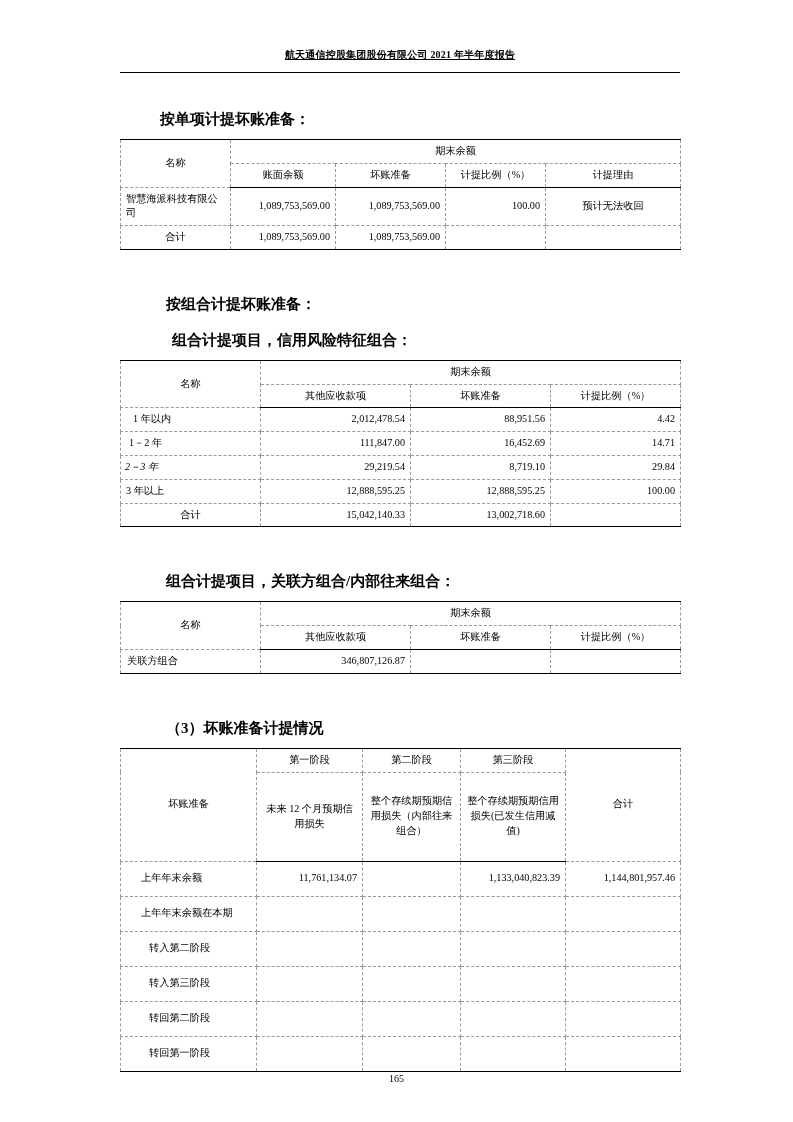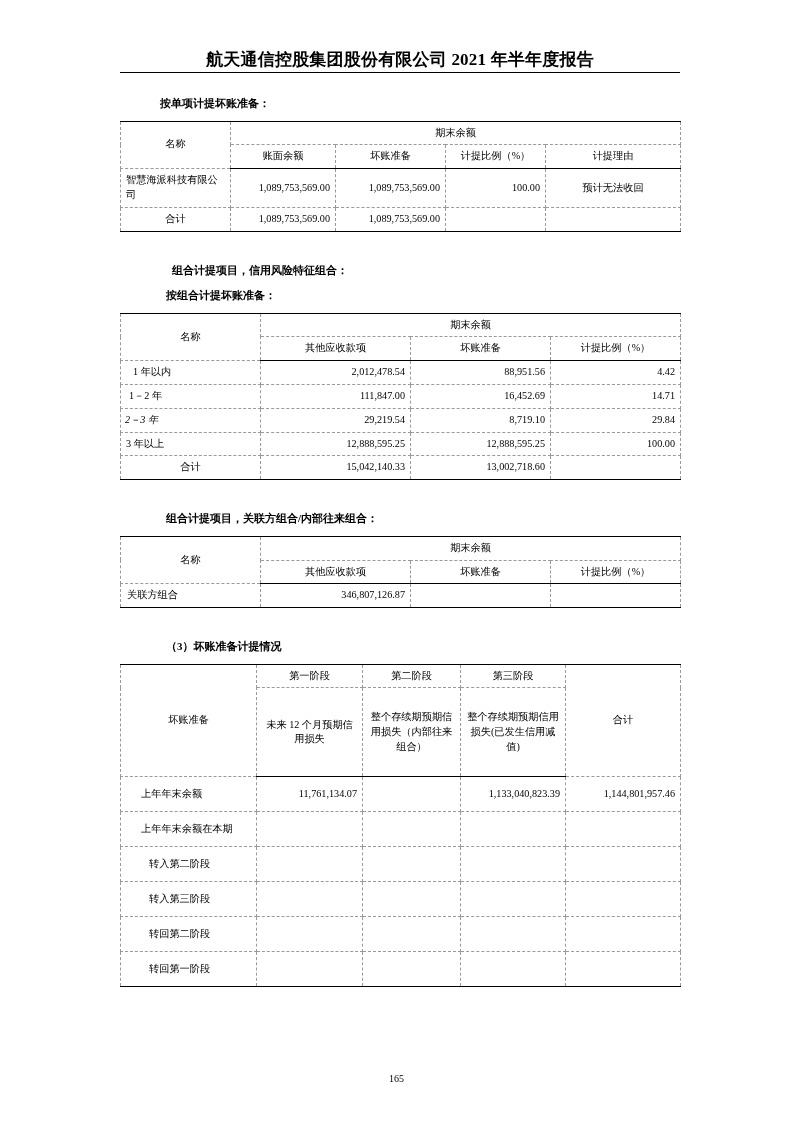--- a/index.html
+++ b/index.html
@@ -20,41 +20,42 @@
     height: 1122px;
     box-sizing: border-box;
     padding: 0;
   }
   .header {
     position: absolute;
     top: 48px;
     left: 120px;
     width: 560px;
     text-align: center;
-    font-size: 17px;
+    font-size: 10px;
     font-weight: bold;
     letter-spacing: 0.2px;
+    text-decoration: underline;
   }
   .header-rule {
     position: absolute;
     top: 72px;
     left: 120px;
     width: 560px;
     border-top: 1px solid #000;
   }
   .content {
     position: absolute;
     top: 95px;
     left: 120px;
     width: 560px;
   }
   .section-title {
-    font-size: 11px;
+    font-size: 15px;
     font-weight: bold;
-    margin: 0 0 8px 0;
+    margin: 12px 0 8px 0;
     padding-left: 40px;
     line-height: 1.6;
   }
   .section-title.indent2 {
     padding-left: 46px;
   }
   .section-title.indent3 {
     padding-left: 52px;
   }
   .gap-l { height: 30px; }
@@ -140,22 +141,22 @@
           <td class="r">1,089,753,569.00</td>
           <td class="r">1,089,753,569.00</td>
           <td class="r"></td>
           <td class="c"></td>
         </tr>
       </tbody>
     </table>
 
     <div class="gap-l"></div>
 
+    <div class="section-title indent2">按组合计提坏账准备：</div>
     <div class="section-title indent3">组合计提项目，信用风险特征组合：</div>
-    <div class="section-title indent2">按组合计提坏账准备：</div>
 
     <table class="doc">
       <colgroup>
         <col style="width:140px">
         <col style="width:150px">
         <col style="width:140px">
         <col style="width:130px">
       </colgroup>
       <tbody>
         <tr class="topline">

